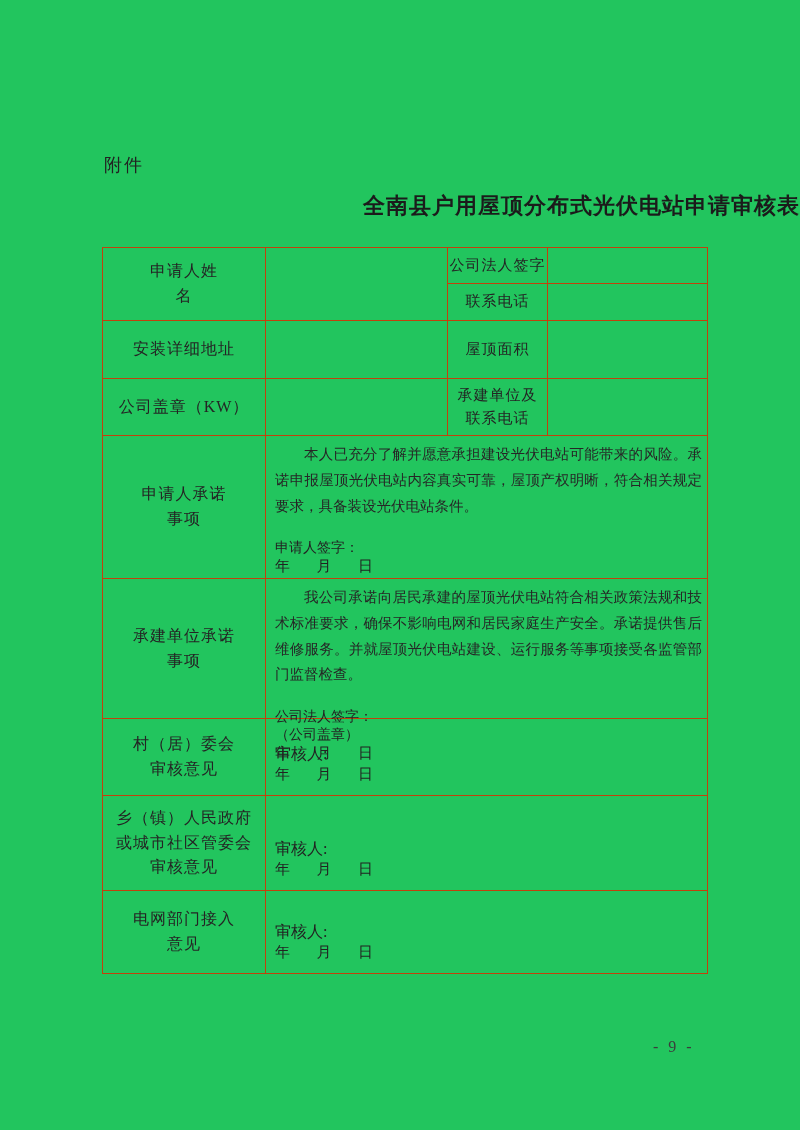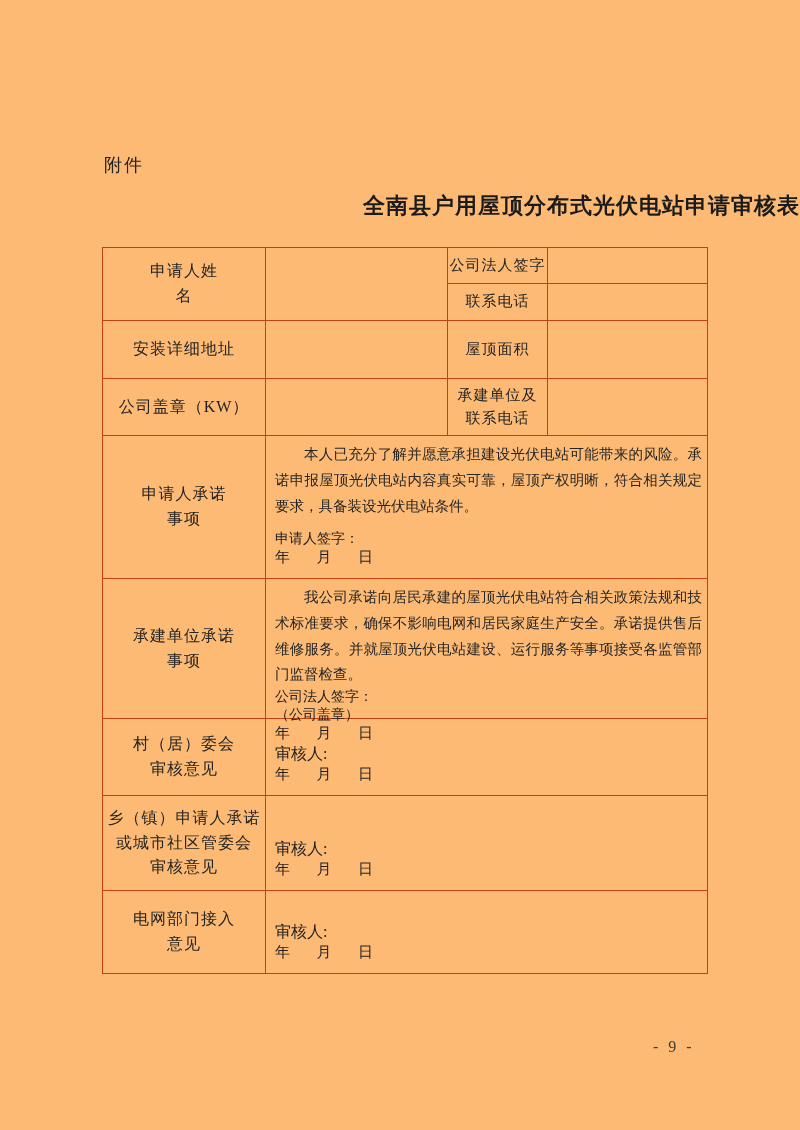--- a/index.html
+++ b/index.html
@@ -1,21 +1,21 @@
 <!DOCTYPE html>
 <html><head>
 <meta charset="utf-8">
 <style>
   html, body { margin: 0; padding: 0; background: #e9e9e9; }
   .page {
     position: relative;
     width: 800px;
     height: 1130px;
     margin: 0 auto;
-    background: #fdba74;
+    background: #22c55e;
     font-family: "Liberation Serif", serif;
     color: #222;
     overflow: hidden;
   }
   .attachment {
     position: absolute;
     left: 104px;
     top: 153px;
     font-size: 18px;
     letter-spacing: 2px;
@@ -54,21 +54,21 @@
     letter-spacing: 1px;
     color: #242424;
   }
   td.label-sm { font-size: 15px; }
   td.content { vertical-align: top; }
   .flexcol {
     display: flex;
     flex-direction: column;
     box-sizing: border-box;
   }
-  .between { justify-content: space-between; }
+  .between { justify-content: space-between; gap: 20px; }
   .toend   { justify-content: flex-end; }
   .h-commit1 { height: 141px; }
   .h-commit2 { height: 138px; }
   .h-rev1 { height: 75px; }
   .h-rev2 { height: 93px; }
   .h-rev3 { height: 81px; }
   .para {
     text-indent: 2em;
     font-size: 14.5px;
     line-height: 1.78;
@@ -199,21 +199,21 @@
               <span>年</span>
               <span>月</span>
               <span>日</span>
             </span>
           </div>
         </div>
       </td>
     </tr>
 
     <tr style="height:95px">
-      <td class="label">乡（镇）申请人承诺
+      <td class="label">乡（镇）人民政府
 或城市社区管委会
 审核意见</td>
       <td class="content" colspan="3">
         <div class="flexcol toend h-rev2">
           <div class="sig-row">
             <span class="reviewer-label">审核人:</span>
             <span class="spacer"></span>
             <span class="dates">
               <span>年</span>
               <span>月</span>

